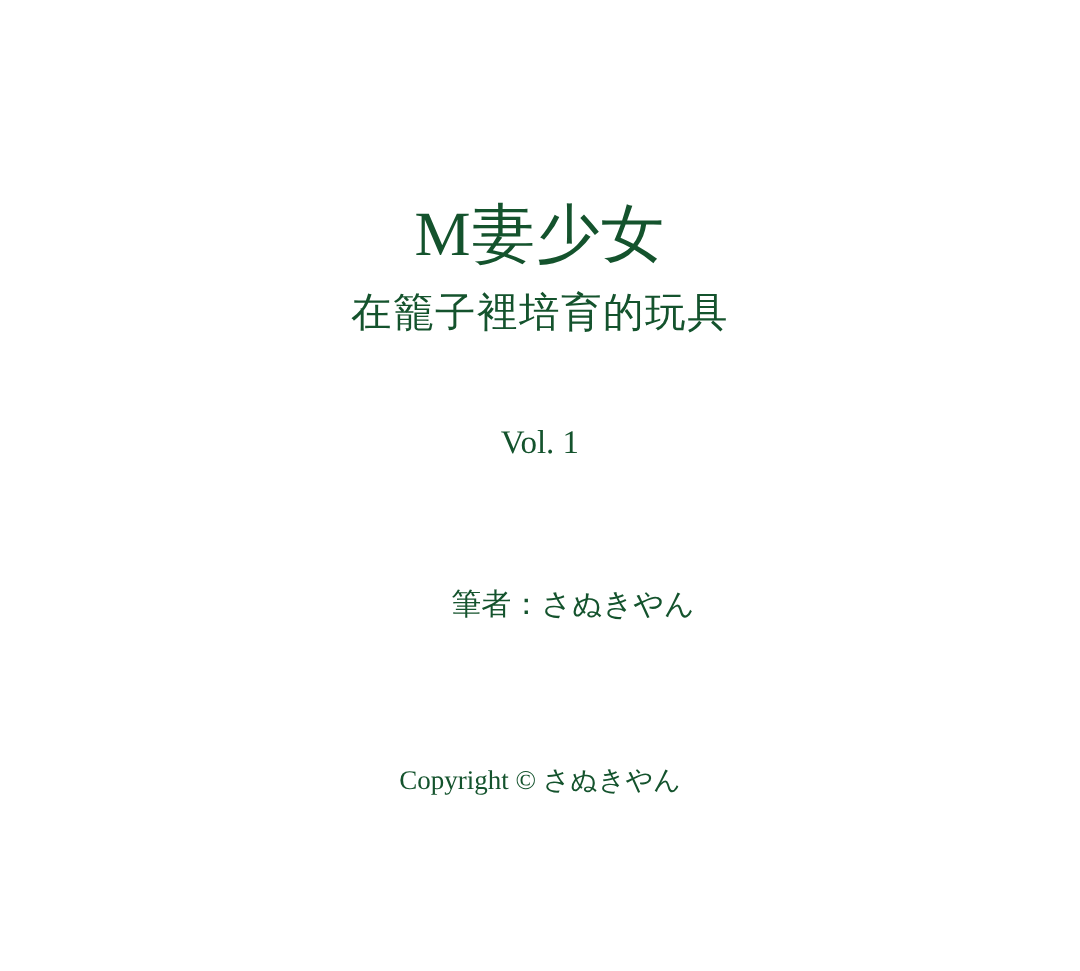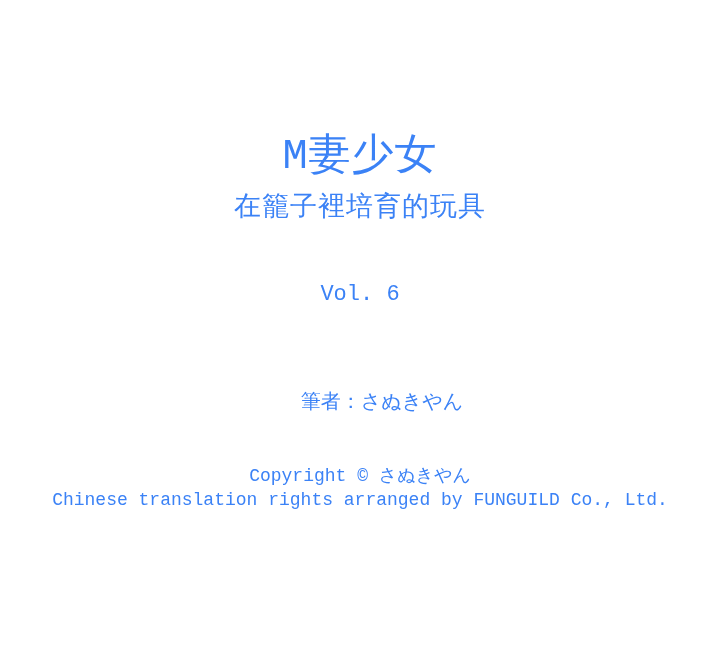--- a/index.html
+++ b/index.html
@@ -5,22 +5,22 @@
   html, body {
     margin: 0;
     padding: 0;
     background: #ffffff;
   }
   .page {
     position: relative;
     width: 720px;
     height: 642px;
     background: #ffffff;
-    color: #3b82f6;
-    font-family: Liberation Mono, monospace;
+    color: #14532d;
+    font-family: Liberation Serif, serif;
     overflow: hidden;
   }
   .centered {
     position: absolute;
     left: 0;
     width: 100%;
     text-align: center;
     white-space: nowrap;
   }
   .title {
@@ -51,33 +51,33 @@
     margin-left: 22px;
   }
   .copyright-block {
     top: 464px;
     font-size: 18px;
     line-height: 24px;
     font-weight: 400;
   }
   .copyright-line {
     white-space: nowrap;
+    margin-top: 44px;
   }
 </style>
 </head>
 <body>
 
 <div class="page">
 
   <div class="centered title">M妻少女</div>
 
   <div class="centered subtitle">在籠子裡培育的玩具</div>
 
-  <div class="centered volume">Vol. 6</div>
+  <div class="centered volume">Vol. 1</div>
 
   <div class="centered author">筆者：さぬきやん</div>
 
   <div class="centered copyright-block">
     <div class="copyright-line">Copyright © さぬきやん</div>
-    <div class="copyright-line">Chinese translation rights arranged by FUNGUILD Co., Ltd.</div>
   </div>
 
 </div>
 
 </body></html>

